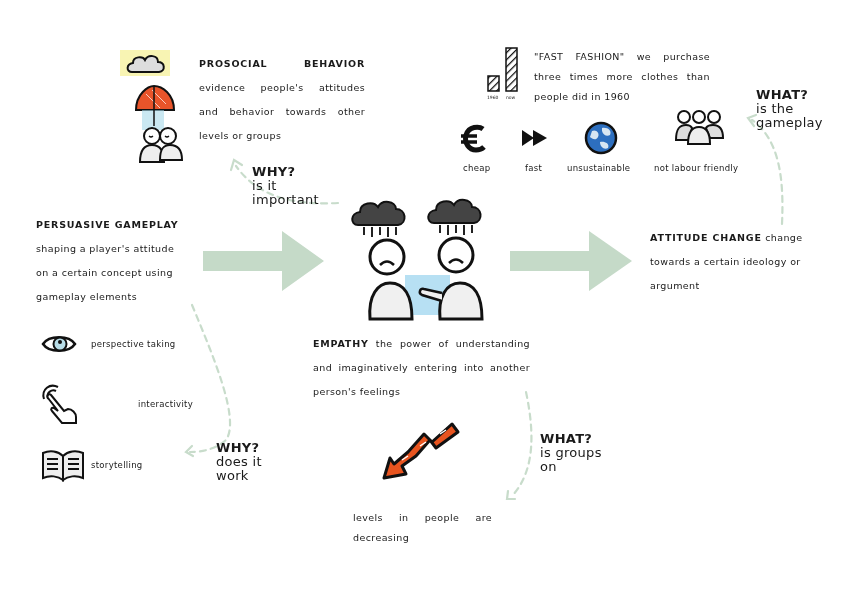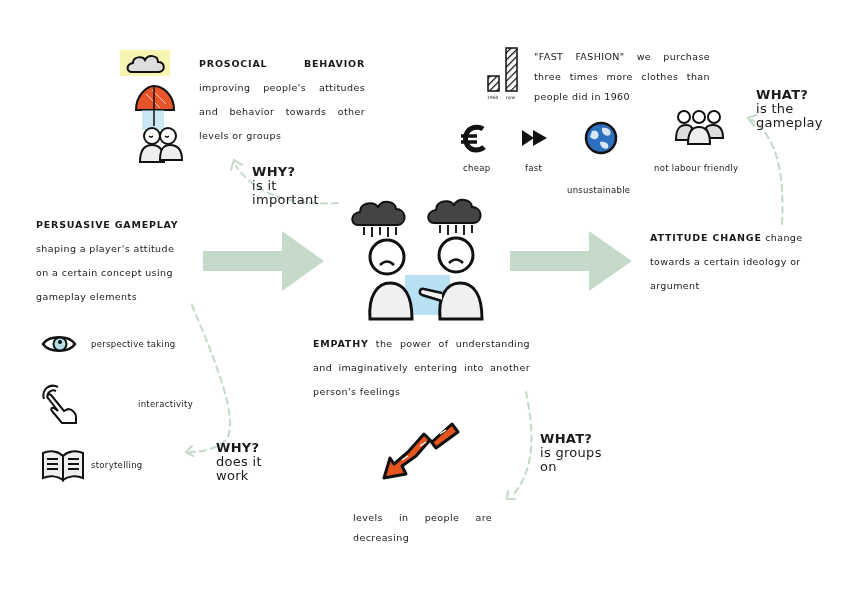--- a/index.html
+++ b/index.html
@@ -45,21 +45,21 @@
     <line x1="38" y1="42" x2="38" y2="82" stroke="#111" stroke-width="1.5"></line>
     <circle cx="36" cy="92" r="8" fill="#fff" stroke="#111" stroke-width="2"></circle>
     <circle cx="52" cy="92" r="8" fill="#fff" stroke="#111" stroke-width="2"></circle>
     <path d="M33,92 Q35,94 37,92 M49,92 Q51,94 53,92" stroke="#111" stroke-width="1.2" fill="none"></path>
     <path d="M24,118 C24,104 30,101 36,101 C42,101 48,104 48,118 Z" fill="#eee" stroke="#111" stroke-width="2"></path>
     <path d="M44,116 C44,104 48,101 54,101 C60,101 66,104 66,116 Z" fill="#eee" stroke="#111" stroke-width="2"></path>
   </svg>
 </div>
 <div class="abs txt" style="left:199px;top:52px;width:166px;">
   <div class="bold just">PROSOCIAL BEHAVIOR</div>
-  <div class="just">improving people's attitudes</div>
+  <div class="just">evidence people's attitudes</div>
   <div class="just">and behavior towards other</div>
   <div>levels or groups</div>
 </div>
 
 <div class="abs small" style="left:252px;top:165px;width:90px;">
   <div class="bold" style="letter-spacing:0.3px;">WHY?</div>
   <div>is it important</div>
 </div>
 
 <div class="abs" style="left:484px;top:46px;width:42px;height:60px;">
@@ -108,21 +108,21 @@
     <circle cx="9" cy="9" r="6" fill="#fff" stroke="#111" stroke-width="2"></circle>
     <circle cx="24" cy="9" r="6" fill="#fff" stroke="#111" stroke-width="2"></circle>
     <circle cx="39" cy="9" r="6" fill="#fff" stroke="#111" stroke-width="2"></circle>
     <path d="M1,32 C1,20 5,17 11,17 C14,17 16,18 17,20 L14,32 Z" fill="#ddd" stroke="#111" stroke-width="2"></path>
     <path d="M31,20 C32,18 34,17 38,17 C44,17 48,20 48,30 L35,30 Z" fill="#ddd" stroke="#111" stroke-width="2"></path>
     <path d="M13,36 C13,23 18,19 24,19 C30,19 35,23 35,36 Z" fill="#eee" stroke="#111" stroke-width="2"></path>
   </svg>
 </div>
 <div class="abs lbl" style="left:463px;top:163px;">cheap</div>
 <div class="abs lbl" style="left:525px;top:163px;">fast</div>
-<div class="abs lbl" style="left:567px;top:163px;margin-top:22px;">unsustainable</div>
+<div class="abs lbl" style="left:567px;top:163px;">unsustainable</div>
 <div class="abs lbl" style="left:654px;top:163px;">not labour friendly</div>
 
 <div class="abs small" style="left:756px;top:88px;width:86px;">
   <div class="bold" style="letter-spacing:0.3px;">WHAT?</div>
   <div>is the gameplay</div>
 </div>
 
 <div class="abs txt" style="left:36px;top:213px;width:160px;">
   <div class="bold">PERSUASIVE GAMEPLAY</div>
   <div>shaping a player's attitude</div>

